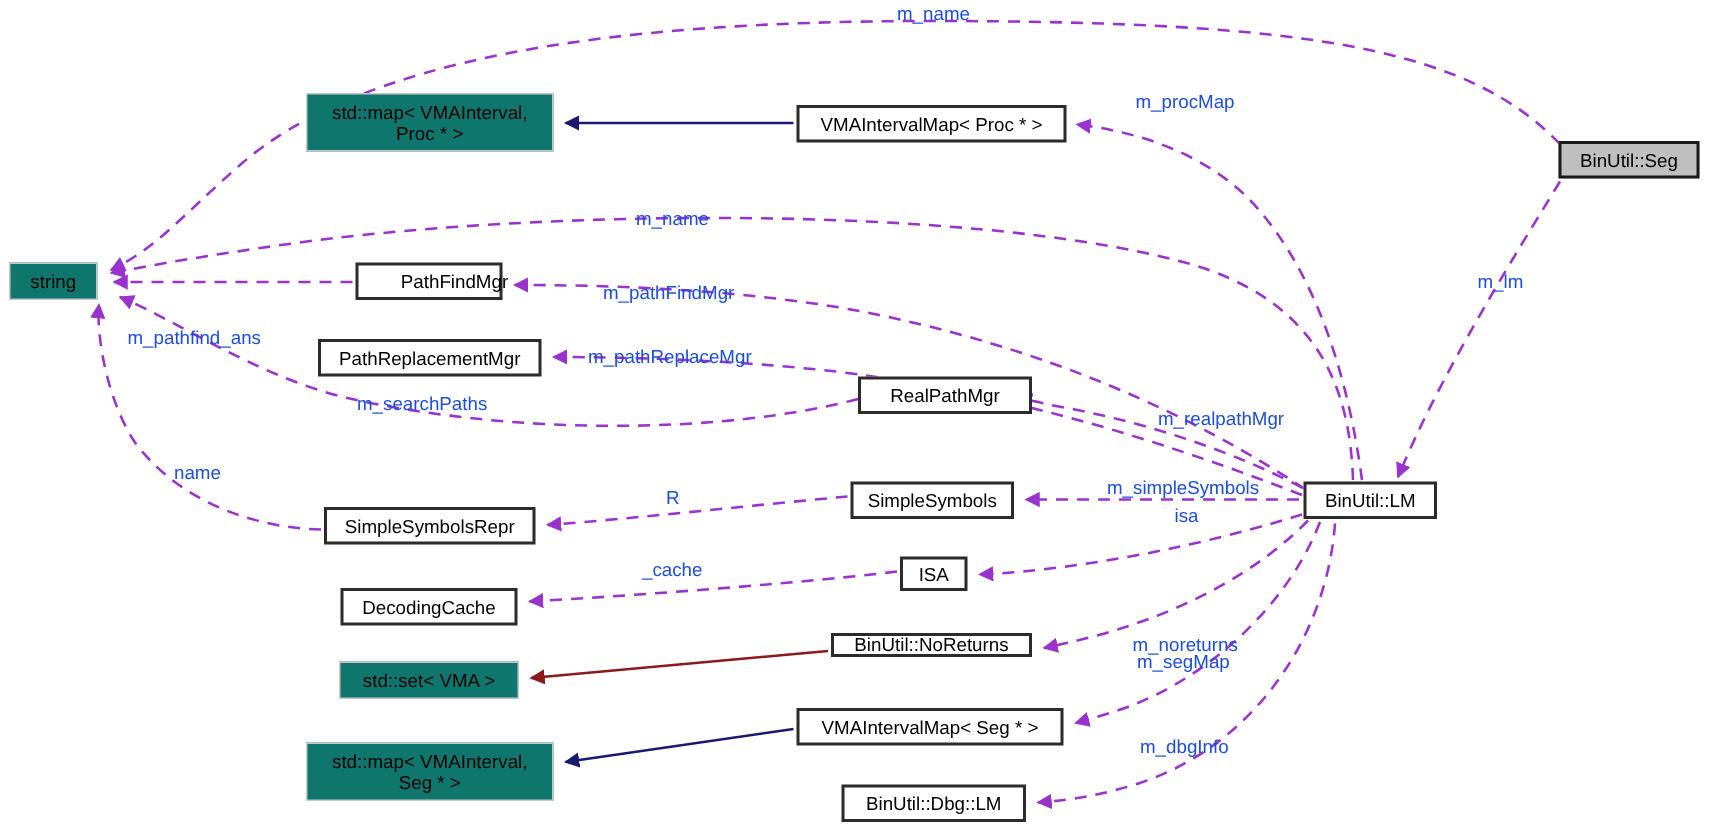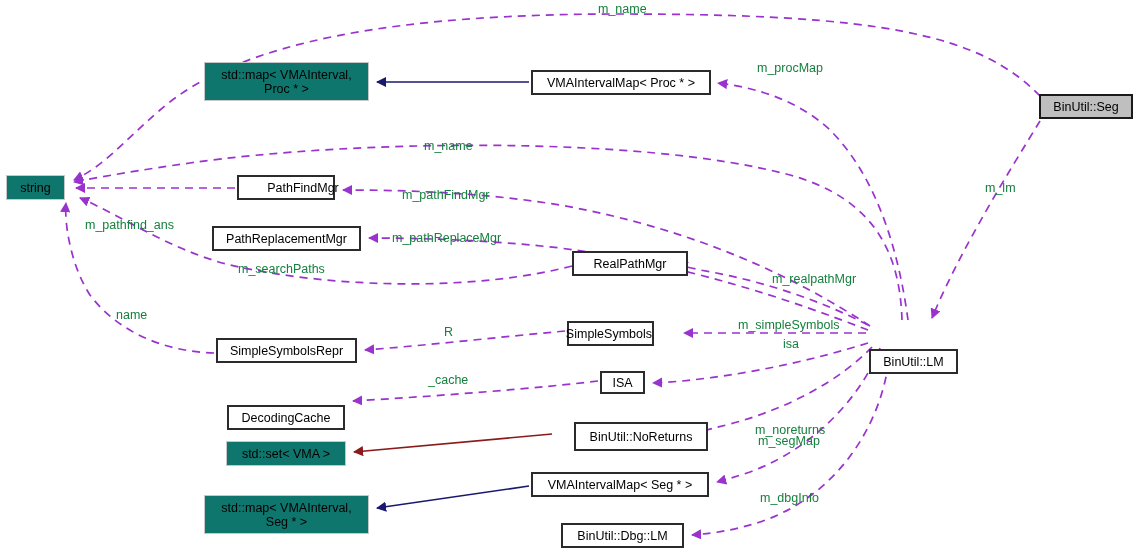--- a/index.html
+++ b/index.html
@@ -5,21 +5,21 @@
   html,body{margin:0;padding:0;background:#ffffff;}
   #canvas{position:relative;width:1140px;height:555px;background:#ffffff;
           font-family:"Liberation Sans","DejaVu Sans",sans-serif;overflow:hidden;}
   svg#edges{position:absolute;left:0;top:0;width:1140px;height:555px;}
   .node{position:absolute;box-sizing:border-box;display:flex;align-items:center;
         justify-content:center;text-align:center;line-height:1.12;
         font-size:12.5px;color:#000000;white-space:pre;}
   .node.plain{border:1px solid #c8c8c8;background:#0f766e;}
   .node.cls{border:2px solid #2b2b2b;background:#ffffff;}
   .node.hl{border:2px solid #1a1a1a;background:#bfbfbf;}
-  .edgelabel{position:absolute;font-size:12.5px;color:#15803d;white-space:pre;
+  .edgelabel{position:absolute;font-size:12.5px;color:#1d4ed8;white-space:pre;
              background:transparent;}
 </style>
 </head>
 <body>
 
 <div id="canvas">
 
   <svg id="edges" viewBox="0 0 1140 555" xmlns="http://www.w3.org/2000/svg">
     <defs>
       <marker id="ah-purple" viewBox="0 0 10 10" refX="9" refY="5" markerWidth="6" markerHeight="6" orient="auto-start-reverse">
@@ -80,32 +80,32 @@
     </g>
   </svg>
 
   <div id="node-layer">
       <div class="node plain" style="left: 6px; top: 175px; width: 59px; height: 25px;"><span>string</span></div>
       <div class="node plain" style="left: 204px; top: 62px; width: 165px; height: 39px;"><span>std::map&lt; VMAInterval,
 Proc * &gt;</span></div>
       <div class="node cls" style="left: 237px; top: 175px; width: 98px; height: 25px; padding-left: 34px;"><span>PathFindMgr</span></div>
       <div class="node cls" style="left: 212px; top: 226px; width: 149px; height: 25px; text-align: right;"><span>PathReplacementMgr</span></div>
       <div class="node cls" style="left: 216px; top: 338px; width: 141px; height: 25px;"><span>SimpleSymbolsRepr</span></div>
-      <div class="node cls" style="left: 227px; top: 405px; width: 118px; height: 25px;"><span>DecodingCache</span></div>
+      <div class="node cls" style="left: 227px; top: 392px; width: 118px; height: 25px;"><span>DecodingCache</span></div>
       <div class="node plain" style="left: 226px; top: 441px; width: 120px; height: 25px;"><span>std::set&lt; VMA &gt;</span></div>
       <div class="node plain" style="left: 204px; top: 495px; width: 165px; height: 39px;"><span>std::map&lt; VMAInterval,
 Seg * &gt;</span></div>
       <div class="node cls" style="left: 531px; top: 70px; width: 180px; height: 25px;"><span>VMAIntervalMap&lt; Proc * &gt;</span></div>
       <div class="node cls" style="left: 572px; top: 251px; width: 116px; height: 25px;"><span>RealPathMgr</span></div>
-      <div class="node cls" style="left: 567px; top: 321px; width: 87px; height: 25px; justify-content: flex-end;"><span>SimpleSymbols</span></div>
+      <div class="node cls" style="left: 567px; top: 321px; width: 109px; height: 25px;"><span>SimpleSymbols</span></div>
       <div class="node cls" style="left: 600px; top: 371px; width: 45px; height: 23px;"><span>ISA</span></div>
-      <div class="node cls" style="left: 554px; top: 422px; width: 134px; height: 29px; margin-left: 20px;"><span>BinUtil::NoReturns</span></div>
+      <div class="node cls" style="left: 554px; top: 422px; width: 134px; height: 16px;"><span>BinUtil::NoReturns</span></div>
       <div class="node cls" style="left: 531px; top: 472px; width: 178px; height: 25px;"><span>VMAIntervalMap&lt; Seg * &gt;</span></div>
       <div class="node cls" style="left: 561px; top: 523px; width: 123px; height: 25px;"><span>BinUtil::Dbg::LM</span></div>
-      <div class="node cls" style="left: 869px; top: 321px; width: 89px; height: 25px; margin-top: 28px;"><span>BinUtil::LM</span></div>
+      <div class="node cls" style="left: 869px; top: 321px; width: 89px; height: 25px;"><span>BinUtil::LM</span></div>
       <div class="node hl" style="left: 1039px; top: 94px; width: 94px; height: 25px;"><span>BinUtil::Seg</span></div>
     </div>
 
   <div id="label-layer">
       <div class="edgelabel" style="left: 598px; top: 2px;">m_name</div>
       <div class="edgelabel" style="left: 757px; top: 61px;">m_procMap</div>
       <div class="edgelabel" style="left: 424px; top: 139px;">m_name</div>
       <div class="edgelabel" style="left: 85px; top: 174px; margin-top: 44px;">m_pathfind_ans</div>
       <div class="edgelabel" style="left: 402px; top: 188px;">m_pathFindMgr</div>
       <div class="edgelabel" style="left: 392px; top: 231px;">m_pathReplaceMgr</div>

